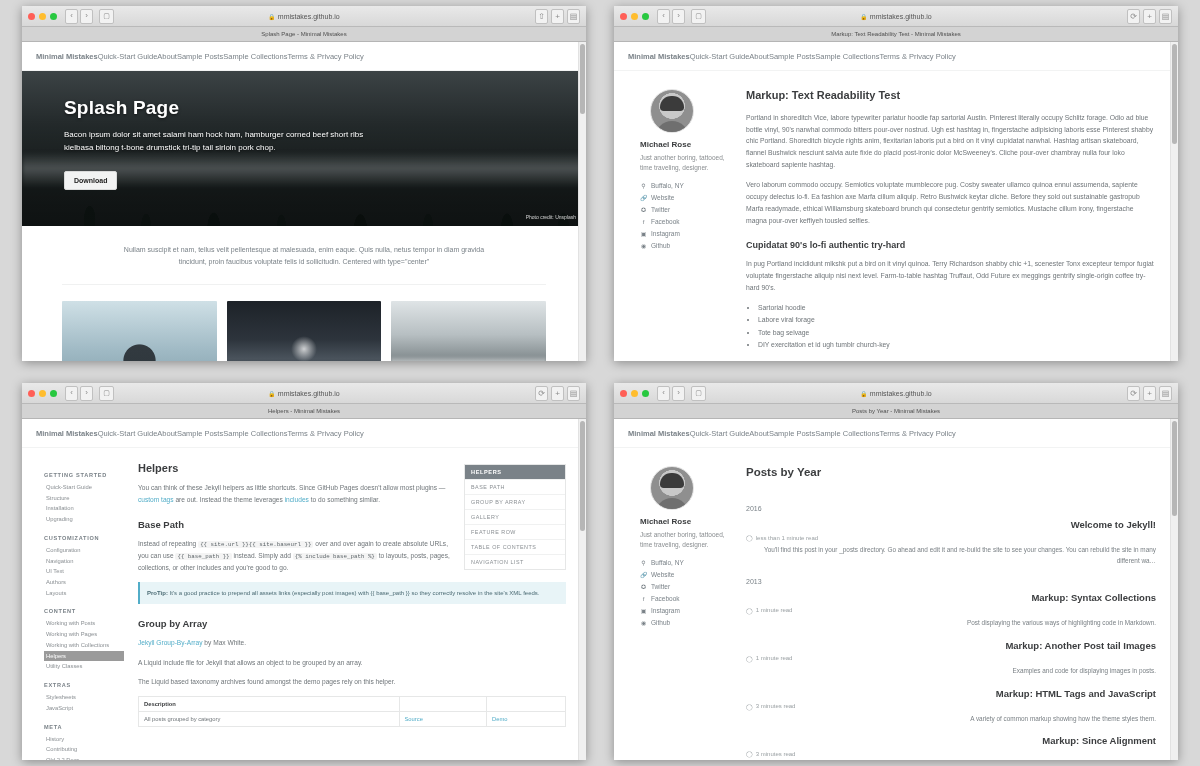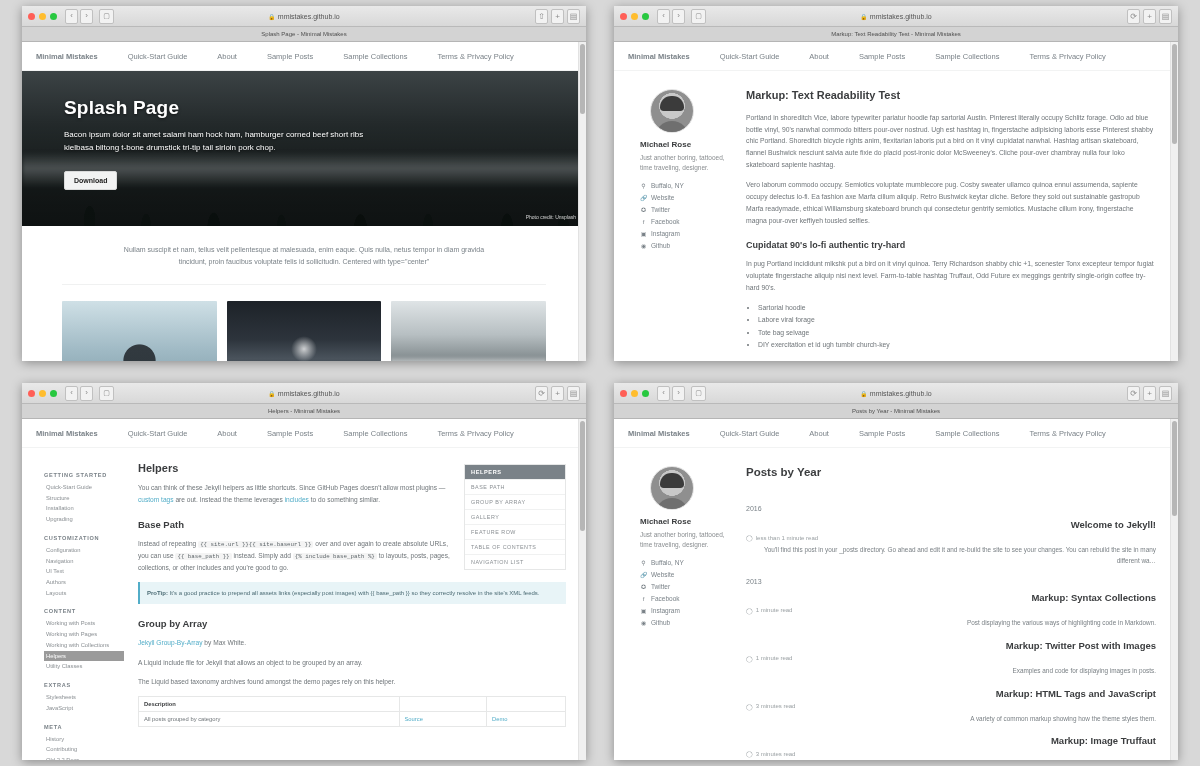--- a/index.html
+++ b/index.html
@@ -125,21 +125,21 @@
     display: block;
   }
   
   .masthead {
     border-bottom: 1px solid #f2f3f3;
     background: #fff;
     display: flex;
     align-items: center;
     padding: 0 14px;
     height: 28px;
-    gap: 30px;
+    gap: 0;
     font-size: 7.5px;
     white-space: nowrap;
   }
   .masthead .brand { color: #7a8288; font-weight: bold; }
   .masthead a { color: #7a8288; text-decoration: none; }
 
   
   .splash {
     position: relative;
     height: 155px;
@@ -700,37 +700,37 @@
           <div class="year">2013</div>
           <div class="item">
             <h2>Markup: Syntax Collections</h2>
             <div class="meta">
               <span>◯</span>
               <span>1 minute read</span>
             </div>
             <p class="excerpt">Post displaying the various ways of highlighting code in Markdown.</p>
           </div>
           <div class="item">
-            <h2>Markup: Twitter Post with Images</h2>
+            <h2>Markup: Another Post tail Images</h2>
             <div class="meta">
               <span>◯</span>
               <span>1 minute read</span>
             </div>
             <p class="excerpt">Examples and code for displaying images in posts.</p>
           </div>
           <div class="item">
             <h2>Markup: HTML Tags and JavaScript</h2>
             <div class="meta">
               <span>◯</span>
               <span>3 minutes read</span>
             </div>
             <p class="excerpt">A variety of common markup showing how the theme styles them.</p>
           </div>
           <div class="item">
-            <h2>Markup: Image Truffaut</h2>
+            <h2>Markup: Since Alignment</h2>
             <div class="meta">
               <span>◯</span>
               <span>3 minutes read</span>
             </div>
             <p class="excerpt">Welcome to image alignment! The best way to demonstrate the ebb and flow of the various image positioning options is to nestle them snuggly among an ocean of…</p>
           </div>
         </div>
       </div>
       <div class="scrollbar">
         <i style="top:2px; height:95px;"></i>

